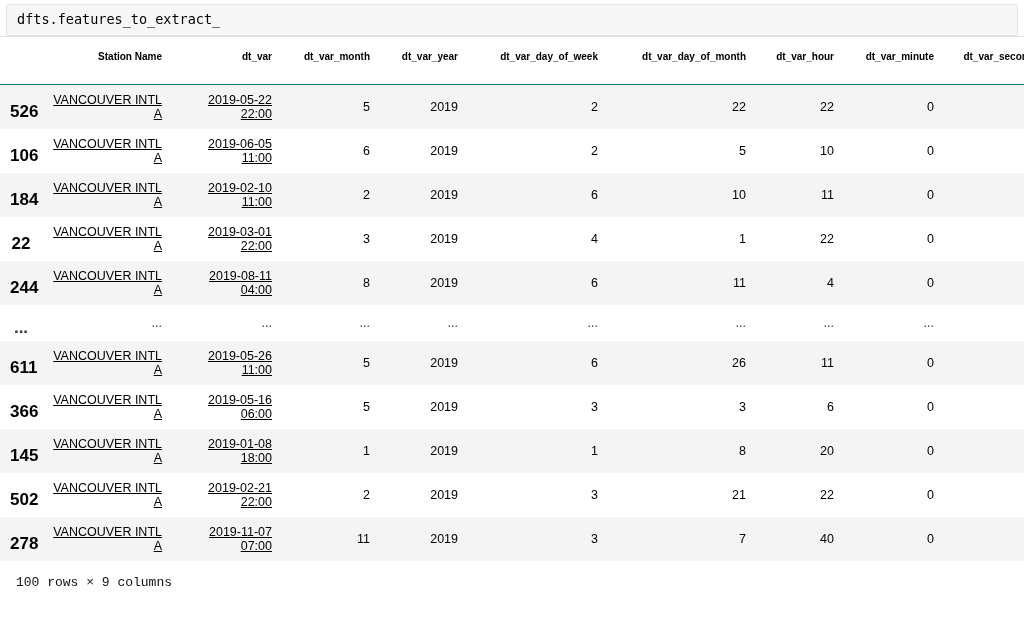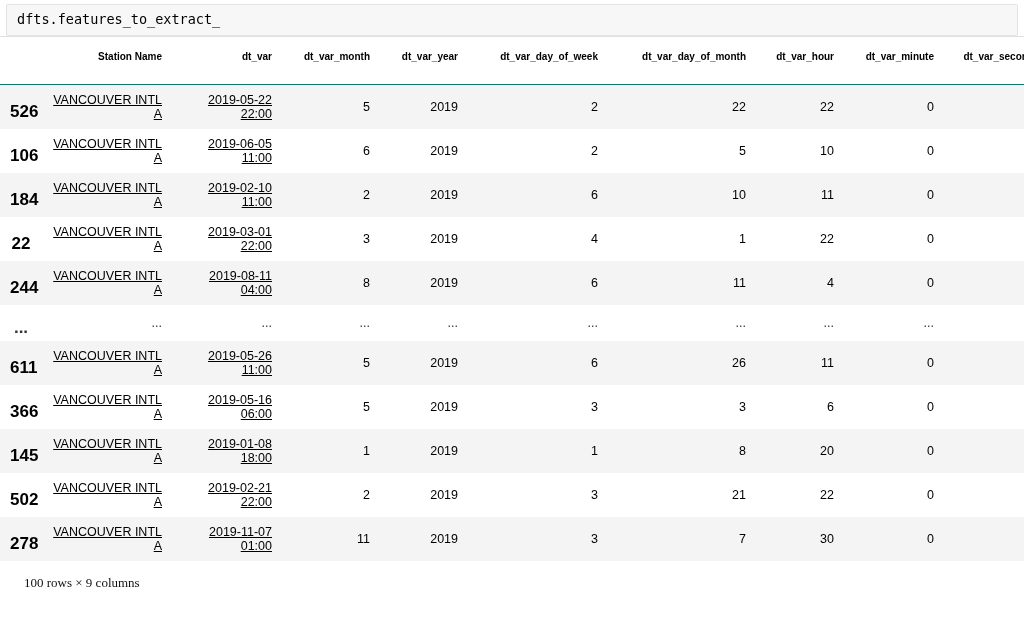--- a/index.html
+++ b/index.html
@@ -128,24 +128,24 @@
     padding-bottom: 3px;
     color: #333333;
     font-weight: bold;
     line-height: 12px;
   }
   tr.ellipsis-row th {
     font-weight: bold;
   }
 
   .df-footer {
-    font-family: Liberation Serif, serif;
+    font-family: Liberation Mono, monospace;
     font-size: 13px;
     color: #111111;
-    padding: 14px 0 0 24px;
+    padding: 14px 0 0 16px;
   }
 
   
   col.c-idx       { width: 40px; }
   col.c-station   { width: 130px; }
   col.c-dtvar     { width: 110px; }
   col.c-month     { width: 98px; }
   col.c-year      { width: 88px; }
   col.c-dow       { width: 140px; }
   col.c-dom       { width: 148px; }
@@ -309,26 +309,26 @@
             <td>2019</td>
             <td>3</td>
             <td>21</td>
             <td>22</td>
             <td>0</td>
             <td>0</td>
           </tr>
           <tr>
             <th>278</th>
             <td class="wrapcell">VANCOUVER INTL A</td>
-            <td class="wrapcell">2019-11-07 01:00</td>
+            <td class="wrapcell">2019-11-07 07:00</td>
             <td>11</td>
             <td>2019</td>
             <td>3</td>
             <td>7</td>
-            <td>30</td>
+            <td>40</td>
             <td>0</td>
             <td>0</td>
           </tr>
         </tbody>
     </table>
 
     <div class="df-footer">100 rows × 9 columns</div>
   </div>
 
 </div>

